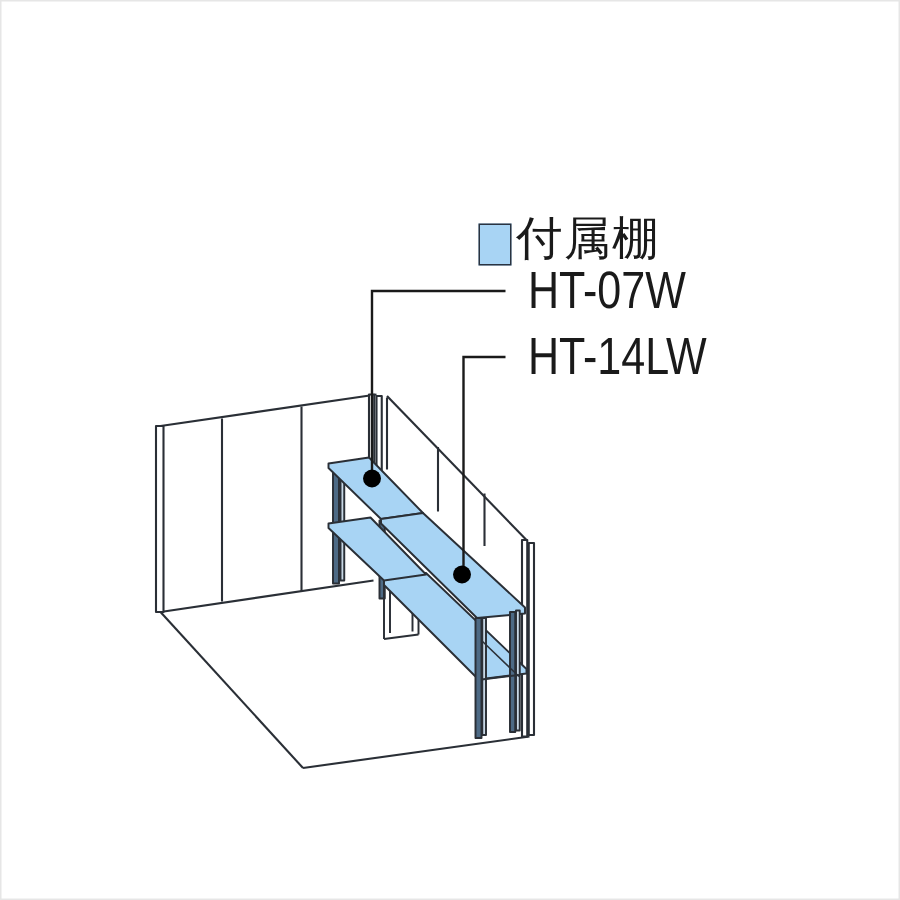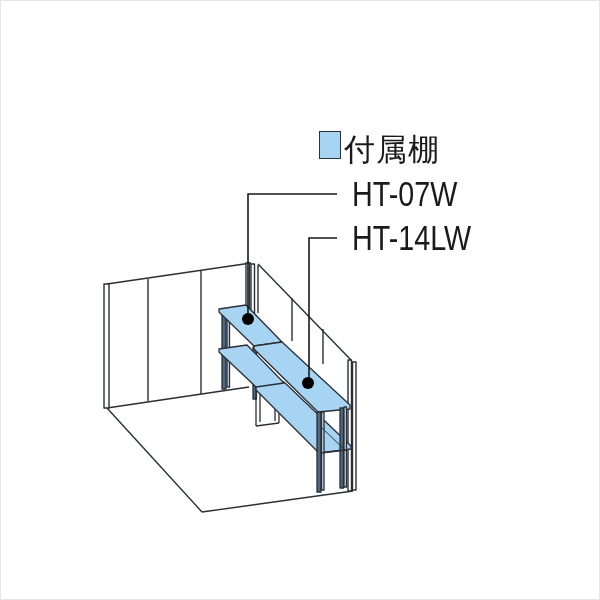--- a/index.html
+++ b/index.html
@@ -7,22 +7,22 @@
       position: relative;
       width: 600px; height: 600px;
       background: #ffffff;
       overflow: hidden;
       box-sizing: border-box;
       border: 1px solid #e6e6e6;
     }
     #drawing { position: absolute; left: 0; top: 0; }
     .legend {
       position: absolute;
-      left: 318px; top: 130px;
-      display: flex; align-items: flex-start;
+      left: 318px; top: 140px;
+      display: flex; align-items: flex-end;
     }
     .legend-swatch {
       width: 22px; height: 28px;
       box-sizing: border-box;
       border: 1.5px solid #2a3340;
       margin-right: 3px;
     }
     .legend-title {
       font-family: "DejaVu Sans", sans-serif;
       font-size: 31px;

